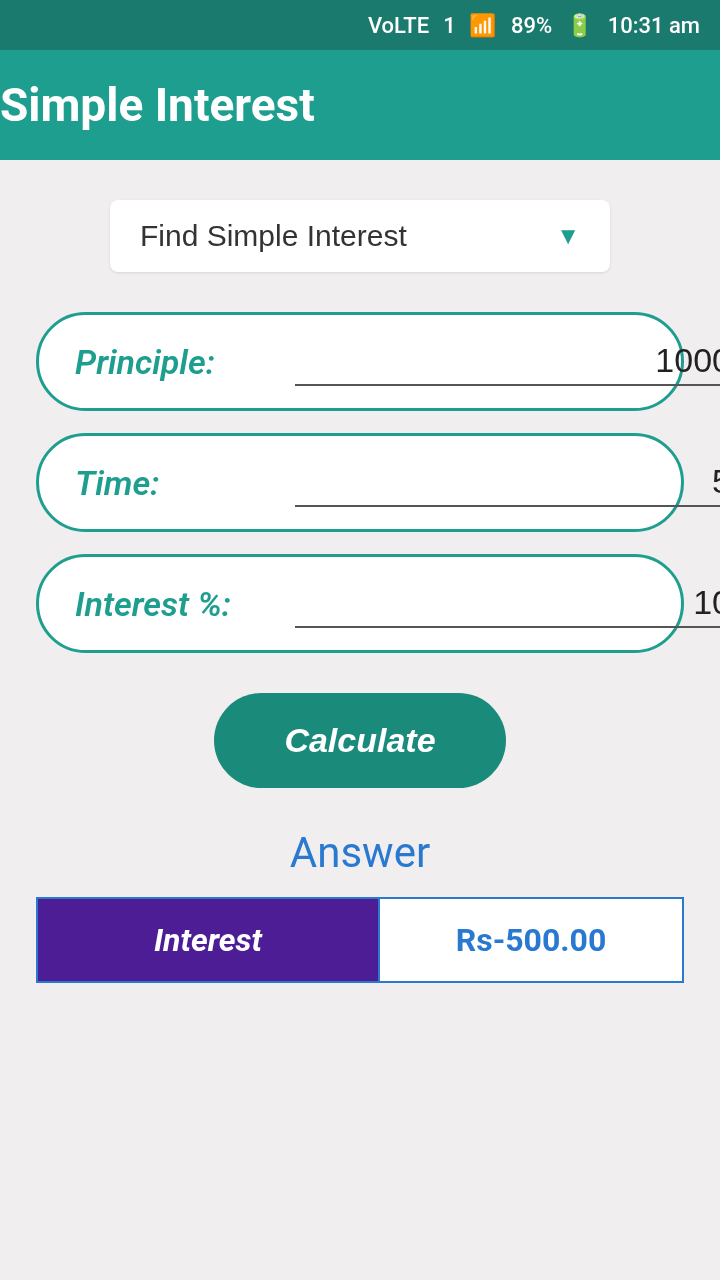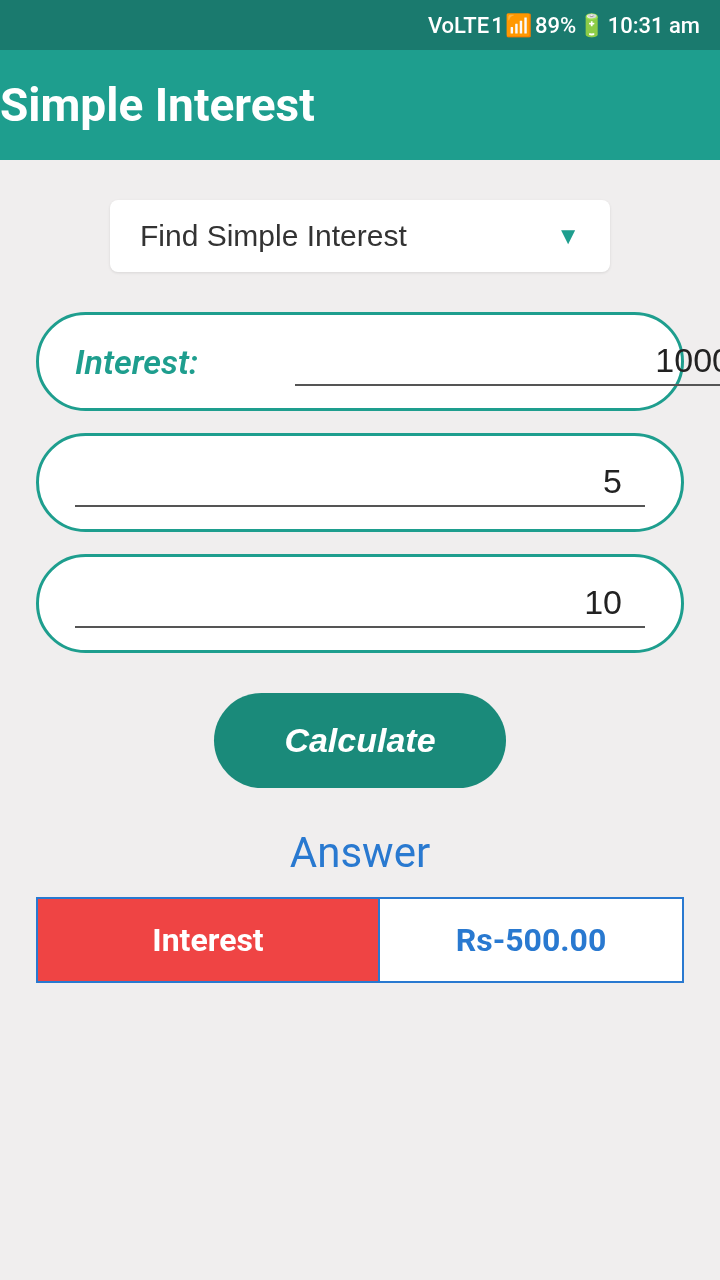--- a/index.html
+++ b/index.html
@@ -21,21 +21,21 @@
       justify-content: flex-end;
       padding-right: 20px;
       color: white;
       font-size: 22px;
       font-weight: 500;
     }
 
     .status-icons {
       display: flex;
       align-items: center;
-      gap: 2px;
+      gap: 14px;
     }
 
     
     .app-bar {
       background-color: #1e9e8e;
       height: 110px;
       display: flex;
       align-items: center;
     }
 
@@ -136,23 +136,24 @@
       margin-bottom: 20px;
     }
 
     .result-row {
       display: flex;
       margin-bottom: 6px;
       border: 2px solid #2979d0;
     }
 
     .result-label {
-      background-color: #ef4444;
+      background-color: #4c1d95;
       color: white;
       font-size: 32px;
+      font-style: italic;
       font-weight: bold;
       padding: 22px 20px;
       width: 340px;
       display: flex;
       align-items: center;
       justify-content: center;
     }
 
     .result-value {
       background-color: white;
@@ -188,29 +189,31 @@
 <div class="content">
 
   <div class="dropdown-container">
     <button class="dropdown">
       <span>Find Simple Interest</span>
       <span class="dropdown-arrow">▼</span>
     </button>
   </div>
 
   <div class="input-row">
-    <span class="input-label">Interest:</span>
+    <span class="input-label">Principle:</span>
     <input class="input-field" type="number" value="1000" style="">
   </div>
 
   <div class="input-row">
+    <span class="input-label">Time:</span>
     <input class="input-field" type="number" value="5" style="">
   </div>
 
   <div class="input-row">
+    <span class="input-label">Interest %:</span>
     <input class="input-field" type="number" value="10" style="">
   </div>
 
   <div class="buttons-row">
     <button class="btn">Calculate</button>
   </div>
 
   <div>
     <div class="answer-title">Answer</div>
 

